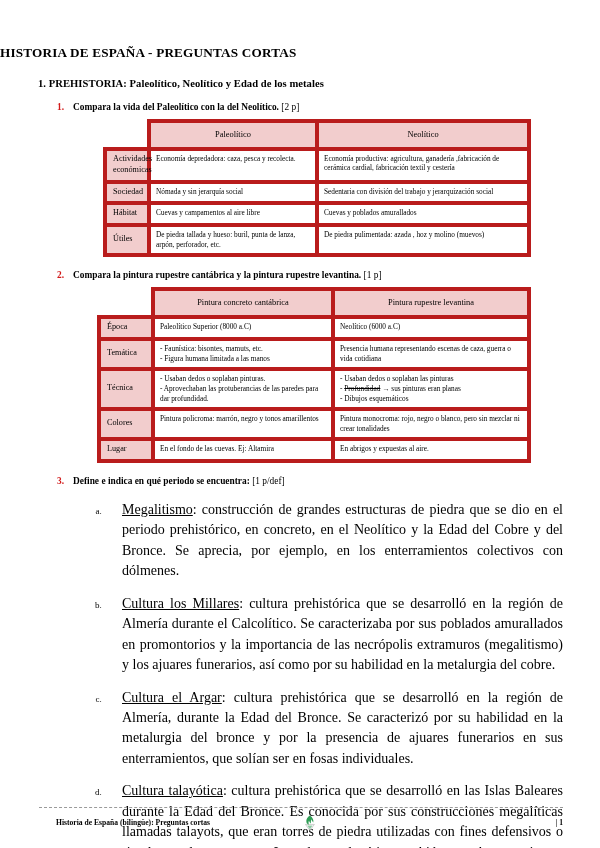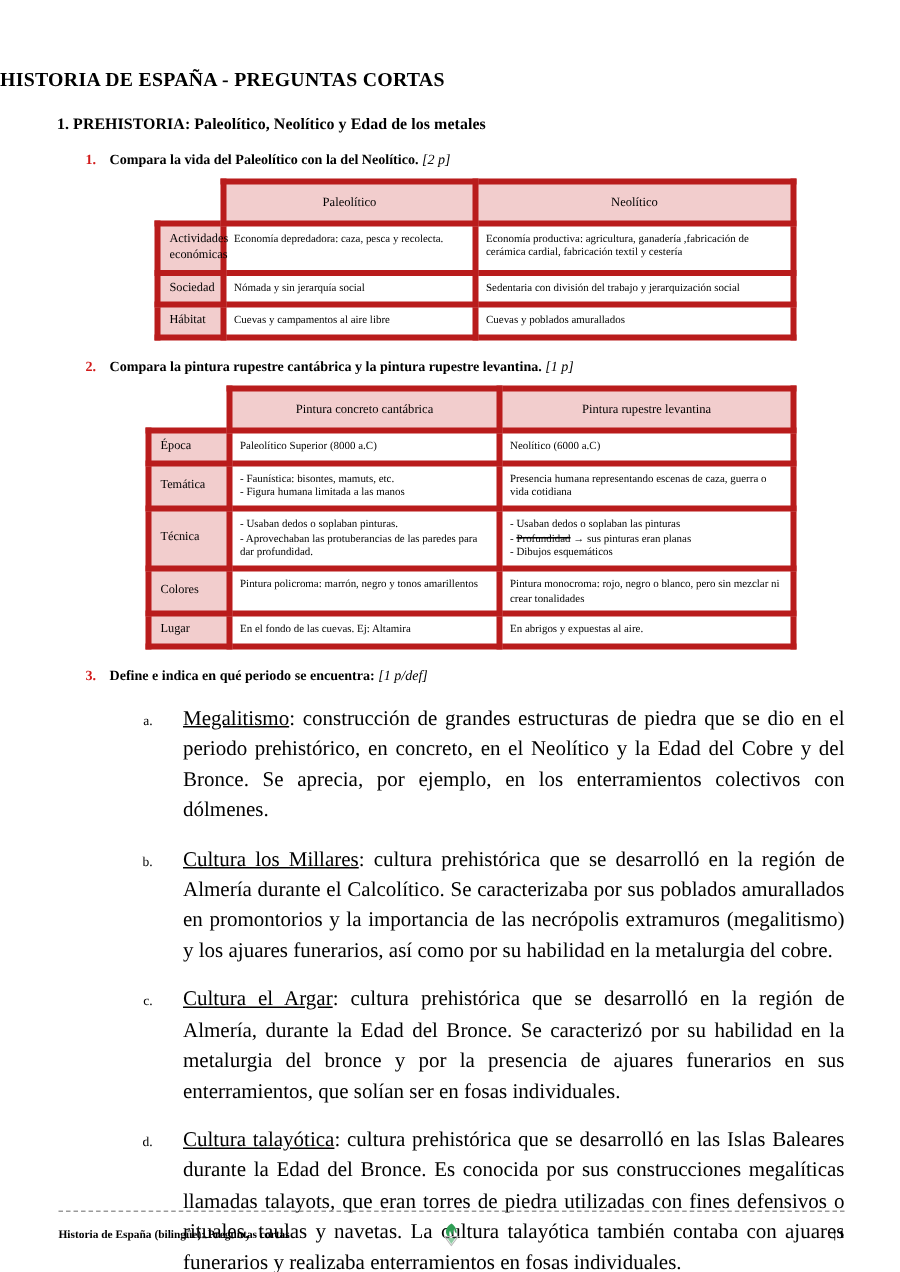--- a/index.html
+++ b/index.html
@@ -52,21 +52,20 @@
   }
   .q-text {
     font-size: 9.4px;
     line-height: 1.25;
   }
   .q-text b {
     font-weight: bold;
   }
   .q-points {
     font-weight: normal;
-    font-style: italic;
   }
 
   table.cmp {
     border-collapse: collapse;
     margin-left: 103px;
     margin-top: 5px;
     width: 424px;
     table-layout: fixed;
   }
   table.cmp td, table.cmp th {
@@ -131,21 +130,21 @@
 
   .footer-rule {
     position: absolute;
     left: 39px;
     right: 37px;
     bottom: 40px;
     border-top: 1px dashed #9a9a9a;
   }
   .footer {
     position: absolute;
-    left: 39px;
+    left: 56px;
     right: 37px;
     bottom: 21px;
     display: flex;
     align-items: center;
     justify-content: space-between;
     font-size: 7.6px;
     font-weight: bold;
   }
   .footer-logo {
     position: absolute;
@@ -190,20 +189,25 @@
       <tr>
         <td class="rowlabel">Sociedad</td>
         <td>Nómada y sin jerarquía social</td>
         <td>Sedentaria con división del trabajo y jerarquización social</td>
       </tr>
       <tr>
         <td class="rowlabel">Hábitat</td>
         <td>Cuevas y campamentos al aire libre</td>
         <td>Cuevas y poblados amurallados</td>
       </tr>
+      <tr>
+        <td class="rowlabel">Útiles</td>
+        <td>De piedra tallada y hueso: buril, punta de lanza, arpón, perforador, etc.</td>
+        <td>De piedra pulimentada: azada , hoz y molino (muevos)</td>
+      </tr>
     </tbody>
   </table>
 
   <div class="question">
     <span class="q-num">2.</span>
     <span class="q-text"><b>Compara la pintura rupestre cantábrica y la pintura rupestre levantina.</b> <span class="q-points">[1 p]</span></span>
   </div>
 
   <table class="cmp cmp2">
     <colgroup>

